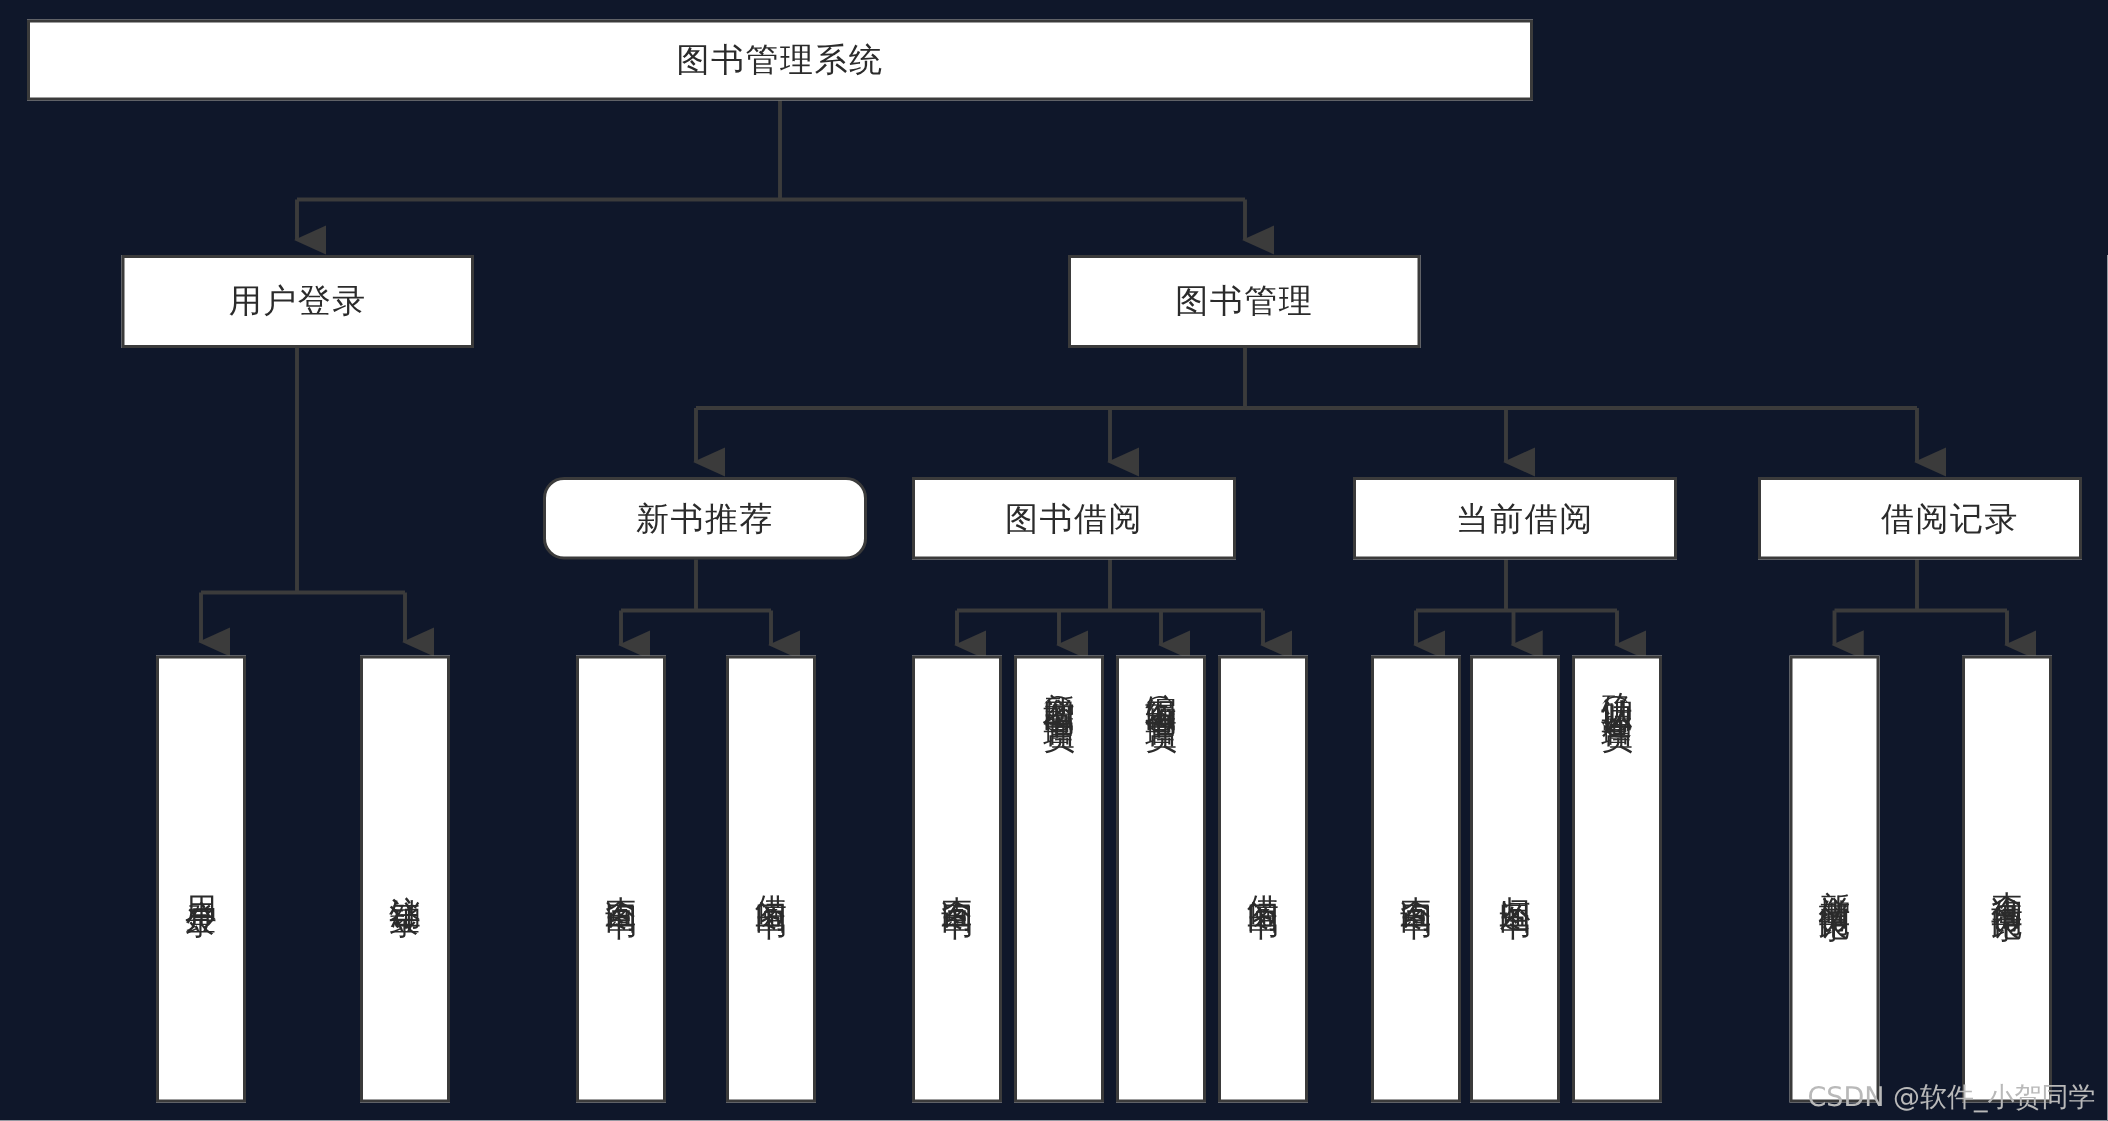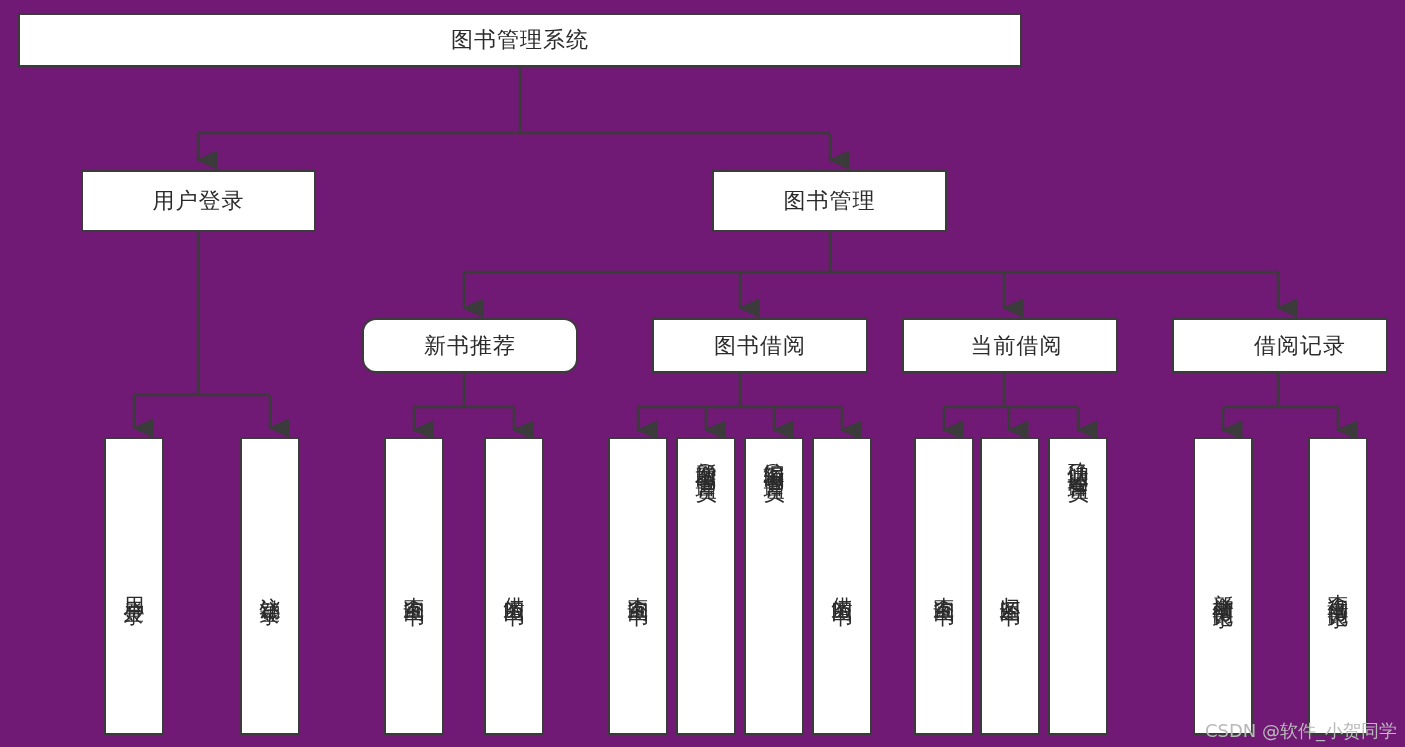--- a/index.html
+++ b/index.html
@@ -4,21 +4,21 @@
 <style>
   html, body {
     margin: 0;
     padding: 0;
     background: #ffffff;
   }
   #canvas {
     position: relative;
     width: 1405px;
     height: 747px;
-    background: #701a75;
+    background: #0f172a;
     font-family: "DejaVu Sans", "Liberation Sans", sans-serif;
     overflow: hidden;
   }
   .node {
     position: absolute;
     box-sizing: border-box;
     border: 2.5px solid #3b3b3b;
     background: #ffffff;
     display: flex;
     align-items: center;
@@ -128,21 +128,21 @@
   <div class="node node-h" style="left:81px; top:170px; width:235px; height:62px;">
     <span>用户登录</span>
   </div>
   <div class="node node-h" style="left:712px; top:170px; width:235px; height:62px;">
     <span>图书管理</span>
   </div>
 
   <div class="node node-h" style="left:362px; top:318px; width:216px; height:55px;border-radius:14px;">
     <span>新书推荐</span>
   </div>
-  <div class="node node-h" style="left:652px; top:318px; width:216px; height:55px;">
+  <div class="node node-h" style="left:608px; top:318px; width:216px; height:55px;">
     <span>图书借阅</span>
   </div>
   <div class="node node-h" style="left:902px; top:318px; width:216px; height:55px;padding-left:13px;">
     <span>当前借阅</span>
   </div>
   <div class="node node-h" style="left:1172px; top:318px; width:216px; height:55px;padding-left:40px;">
     <span>借阅记录</span>
   </div>
 
   <div class="node node-v" style="left:104px; top:437px; width:60px; height:298px;">

